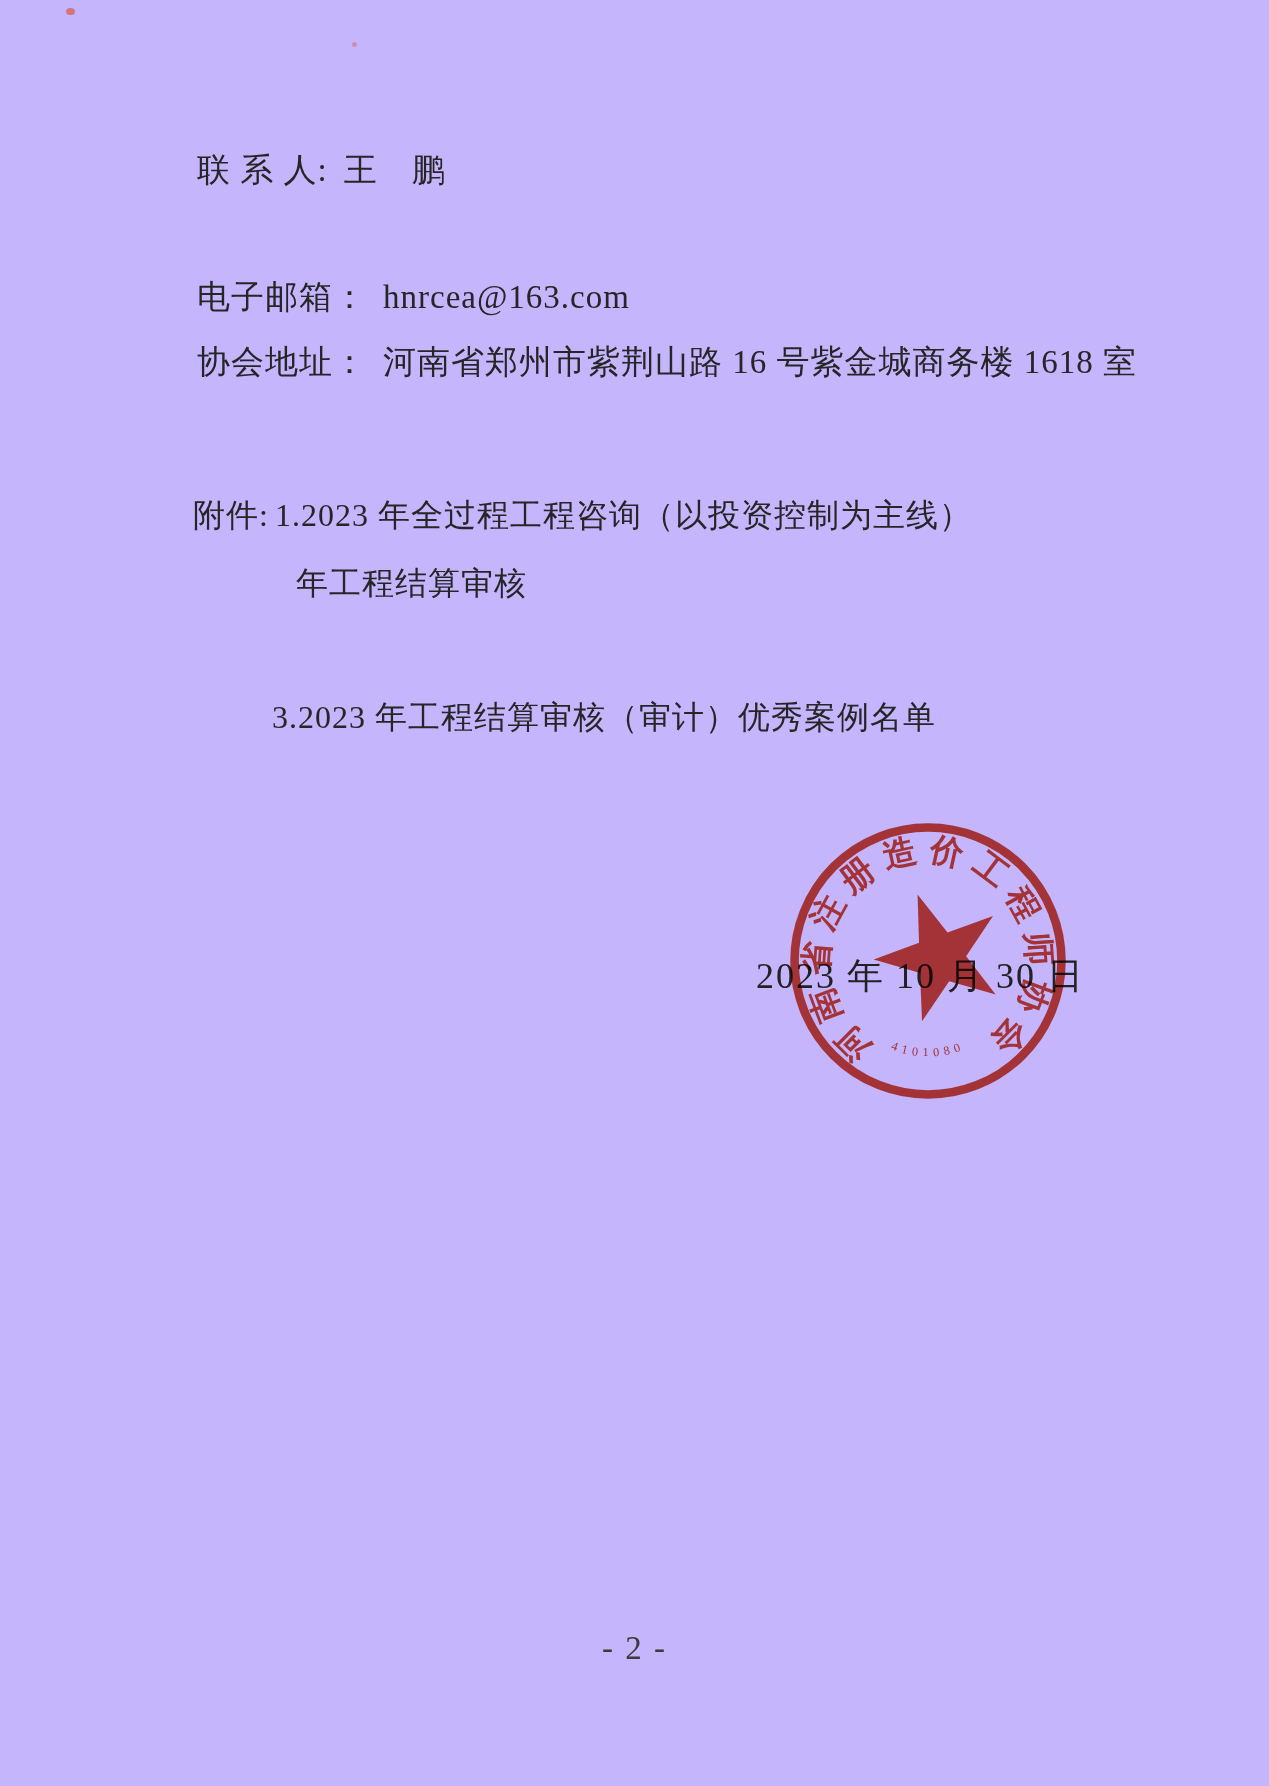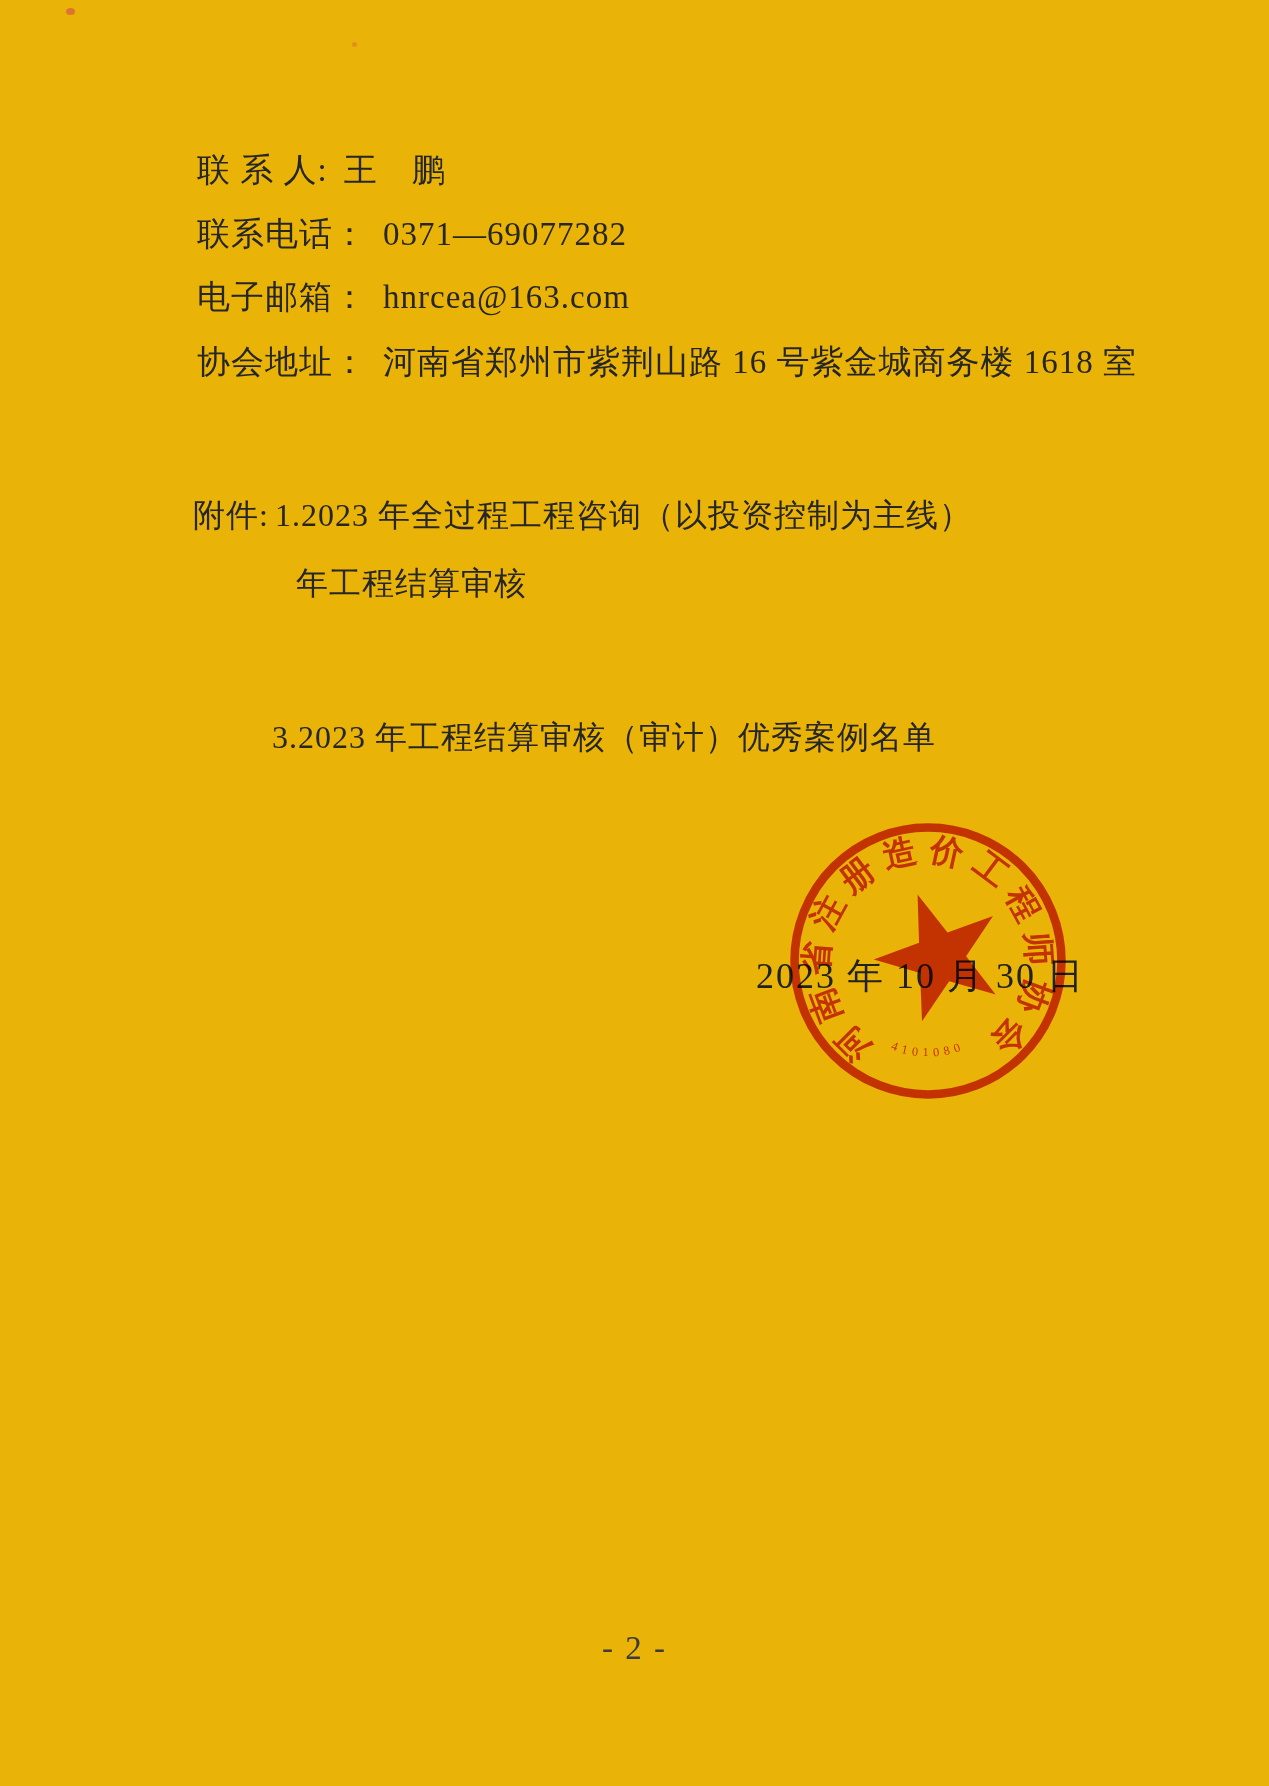--- a/index.html
+++ b/index.html
@@ -4,35 +4,35 @@
 <style>
   html,body{margin:0;padding:0;}
   body{
     width:1269px;height:1786px;
     background:#ffffff;
     font-family:"Liberation Serif","DejaVu Serif",serif;
     color:#262626;
     position:relative;
     overflow:hidden;
   }
-  .page{position:absolute;inset:0;background:#eab308;text-decoration:underline;}
+  .page{position:absolute;inset:0;background:#c4b5fd;text-decoration:underline;}
   .txt{position:absolute;white-space:nowrap;font-size:32px;letter-spacing:1px;}
   
   .contact-line{position:absolute;left:197px;font-size:33px;white-space:nowrap;letter-spacing:1px;}
   .contact-line .lbl{margin-right:16px;}
   .cl-0{top:148px;}
   .cl-1{top:212px;}
   .cl-2{top:275px;}
   .cl-3{top:340px;}
   
   .att-l1{left:193px;top:494px;text-align:center;}
   .att-l1 .lbl{margin-right:6px;}
   .att-l2{left:296px;top:562px;}
   .att-l3{left:272px;top:629px;}
-  .att-l4{left:272px;top:696px;margin-top:20px;}
+  .att-l4{left:272px;top:696px;}
   .att-l5{left:272px;top:763px;}
   
   .date-line{left:756px;top:952px;font-size:36px;letter-spacing:2px;color:#222;}
   .page-number{position:absolute;left:0;right:0;top:1630px;text-align:center;font-size:33px;color:#3c3c3c;letter-spacing:2px;}
   
   .seal{
     position:absolute;left:785px;top:818px;width:286px;height:286px;
     mix-blend-mode:multiply;opacity:.93;z-index:5;pointer-events:none;
   }
   .seal svg{width:100%;height:100%;}
@@ -40,23 +40,20 @@
   .speck-1{left:66px;top:8px;width:9px;height:7px;}
   .speck-2{left:352px;top:42px;width:5px;height:5px;opacity:.4;}
 </style>
 </head>
 <body>
 
 <div class="page">
 
   <div class="contact-line cl-0">
     <span class="lbl">联 系 人:</span><span>王　鹏</span>
-  </div>
-  <div class="contact-line cl-1">
-    <span class="lbl">联系电话：</span><span>0371—69077282</span>
   </div>
   <div class="contact-line cl-2">
     <span class="lbl">电子邮箱：</span><span>hnrcea@163.com</span>
   </div>
   <div class="contact-line cl-3">
     <span class="lbl">协会地址：</span><span>河南省郑州市紫荆山路 16 号紫金城商务楼 1618 室</span>
   </div>
 
   <div class="txt att-l1">
     <span class="lbl">附件:</span><span>1.2023 年全过程工程咨询（以投资控制为主线）</span>

